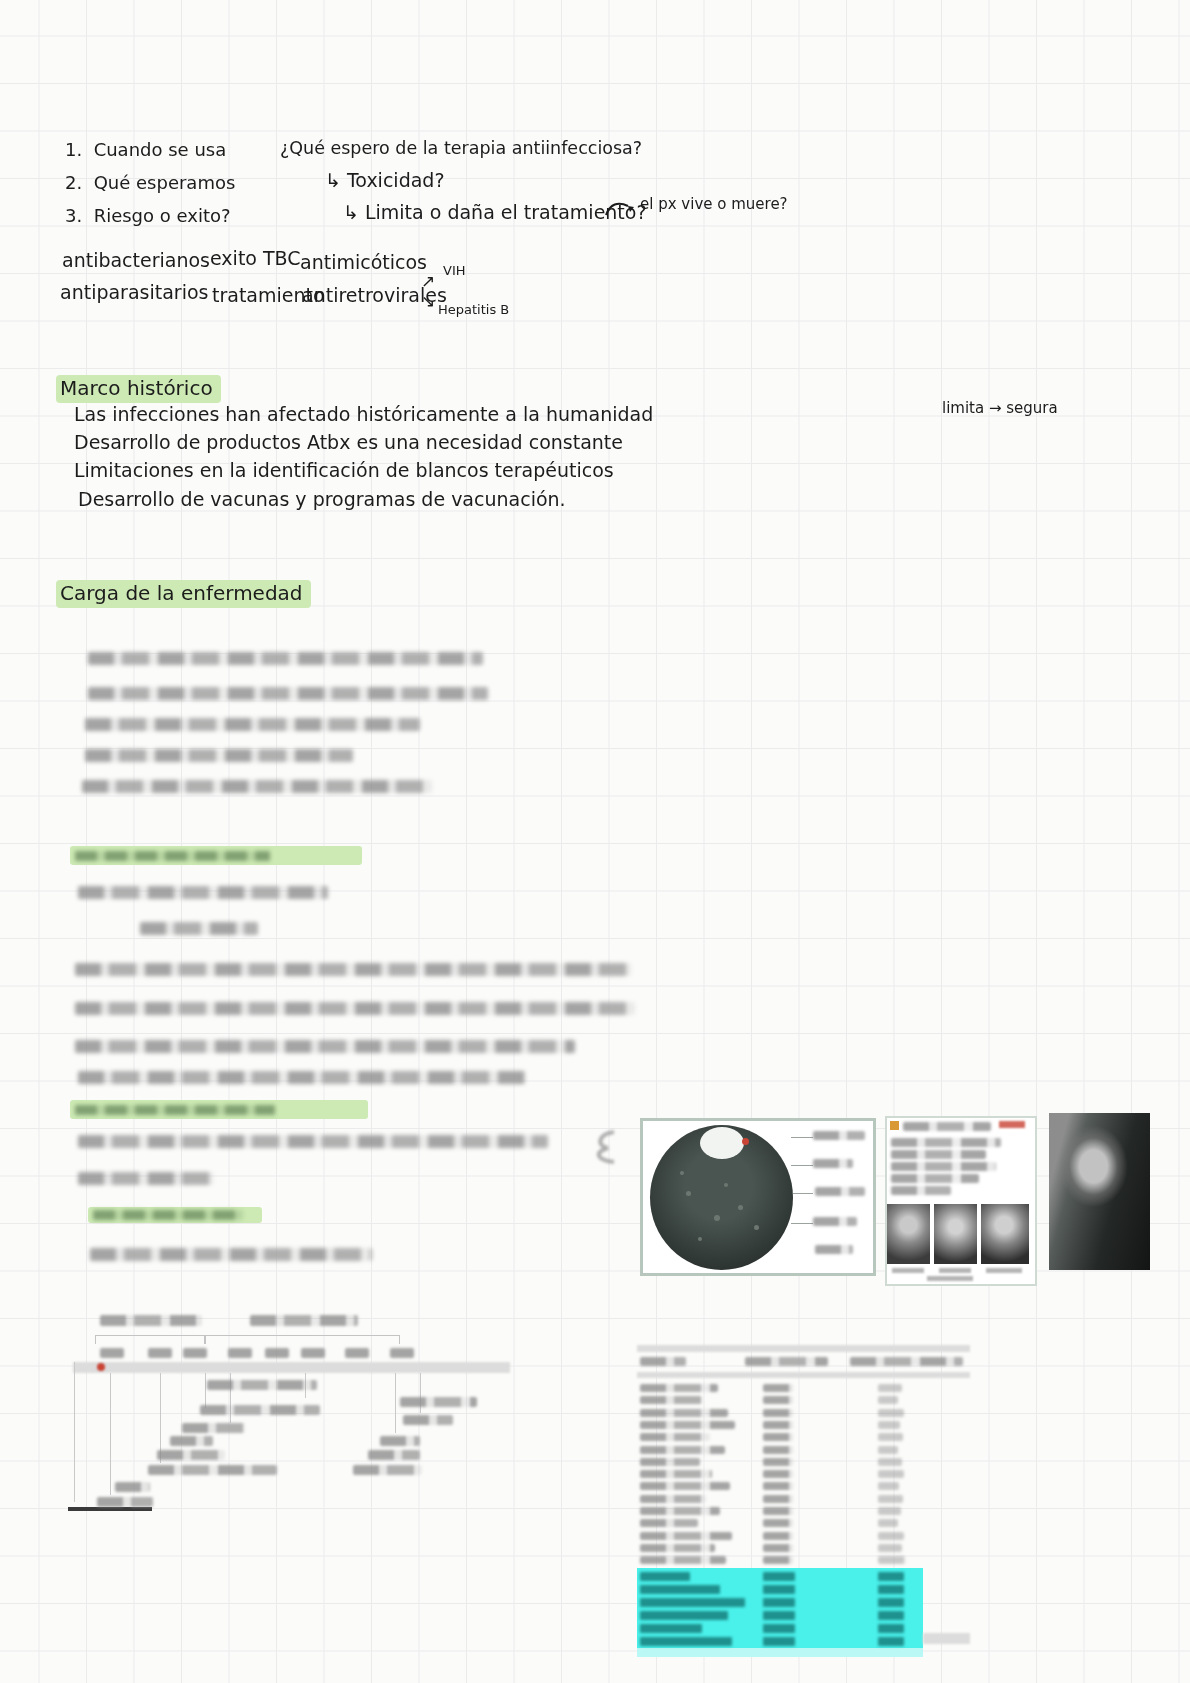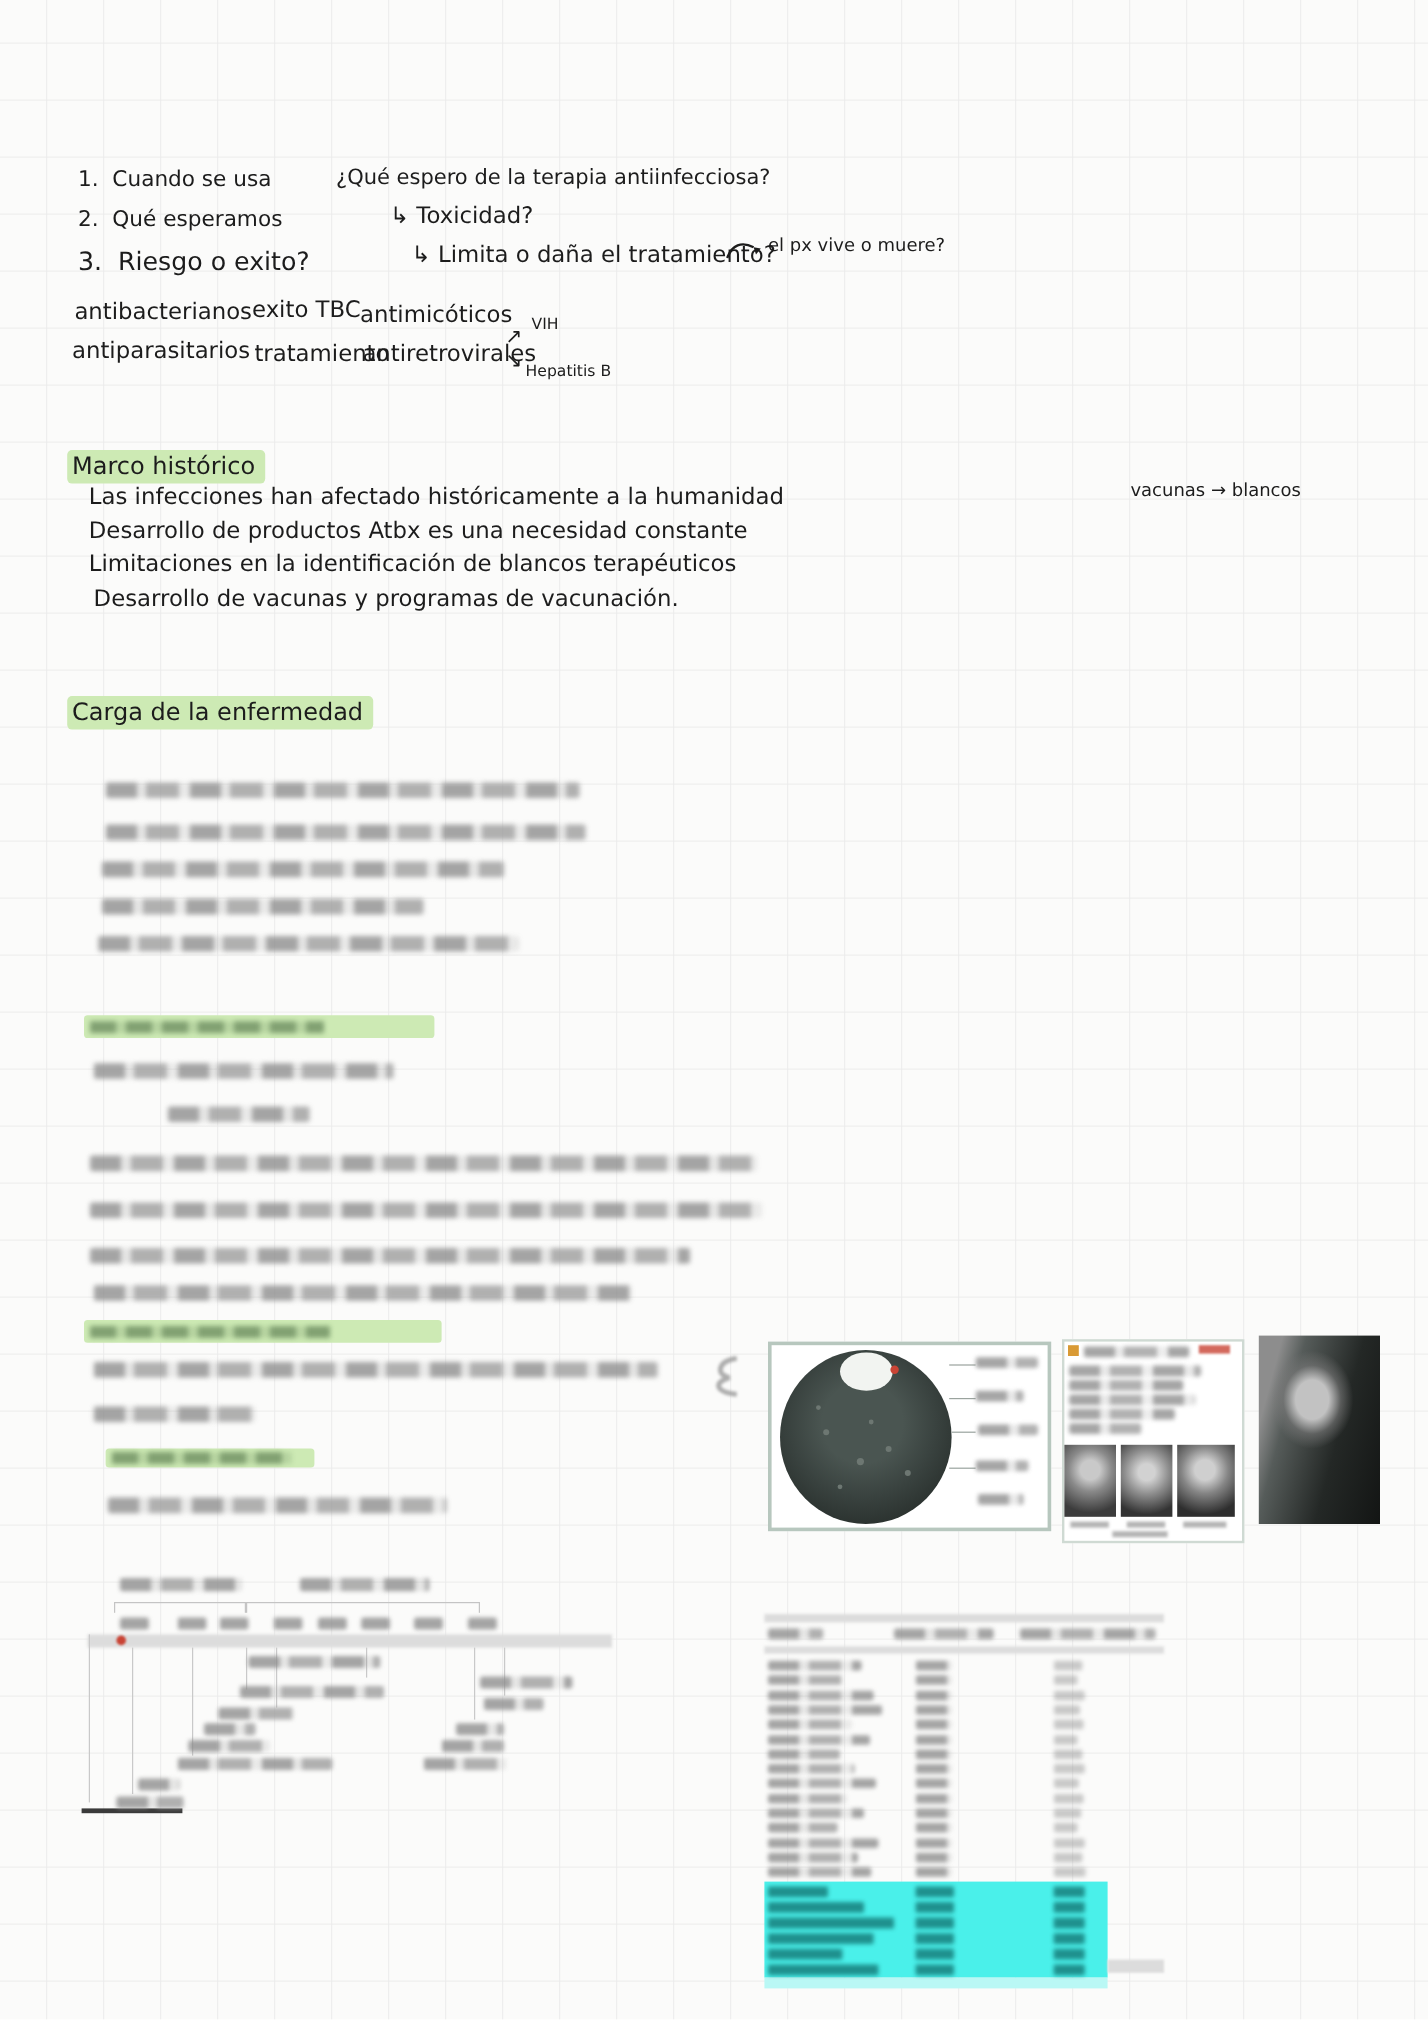--- a/index.html
+++ b/index.html
@@ -58,21 +58,21 @@
 
 <div id="page">
 
 
   <div class="abs hand" style="left:65px; top:140px; font-size:18px;">
     <span>1.</span>&nbsp;&nbsp;<span>Cuando se usa</span>
   </div>
   <div class="abs hand" style="left:65px; top:173px; font-size:18px;">
     <span>2.</span>&nbsp;&nbsp;<span>Qué esperamos</span>
   </div>
-  <div class="abs hand" style="left:65px; top:206px; font-size:21px;">
+  <div class="abs hand" style="left:65px; top:206px; font-size:18px;">
     <span>3.</span>&nbsp;&nbsp;<span>Riesgo o exito?</span>
   </div>
 
   <div class="abs hand" style="left:280px; top:138px; font-size:17.5px;">¿Qué espero de la terapia antiinfecciosa?</div>
   <div class="abs hand" style="left:325px; top:170px;">↳ Toxicidad?</div>
   <div class="abs hand" style="left:343px; top:202px;">↳ Limita o daña el tratamiento?</div>
   <svg class="abs" style="left:604px; top:198px;" width="34" height="20">
     <path d="M2 17 C6 6 14 3 24 8" stroke="#1c1c1c" stroke-width="2" fill="none"></path>
     <path d="M24 8 l6 1 -4 5 z" fill="#1c1c1c"></path>
   </svg>
@@ -87,21 +87,21 @@
   <span class="abs hand" style="left:421px; top:272px; font-size:17px;">↗</span>
   <div class="abs hand tiny" style="left:443px; top:264px;">VIH</div>
   <span class="abs hand" style="left:421px; top:292px; font-size:17px;">↘</span>
   <div class="abs hand tiny" style="left:438px; top:303px;">Hepatitis B</div>
 
   <div class="abs hand hl" style="left:56px; top:375px;">Marco histórico</div>
   <div class="abs hand" style="left:74px; top:404px;">Las infecciones han afectado históricamente a la humanidad</div>
   <div class="abs hand" style="left:74px; top:432px;">Desarrollo de productos Atbx es una necesidad constante</div>
   <div class="abs hand" style="left:74px; top:460px;">Limitaciones en la identificación de blancos terapéuticos</div>
   <div class="abs hand" style="left:78px; top:489px;">Desarrollo de vacunas y programas de vacunación.</div>
-  <div class="abs hand small" style="left:942px; top:400px;">vacunas → blancos</div>
+  <div class="abs hand small" style="left:942px; top:400px;">limita → segura</div>
 
   <div class="abs hand hl" style="left:56px; top:580px;">Carga de la enfermedad</div>
 
   <div class="redact-green" style="left:70px; top:846px; width:292px;">
     <div class="inner" style="width:195px;"></div>
   </div>
   <div class="redact-green" style="left:70px; top:1100px; width:298px;">
     <div class="inner" style="width:200px;"></div>
   </div>
   <div class="redact-green" style="left:88px; top:1207px; width:174px; height:16px;">

